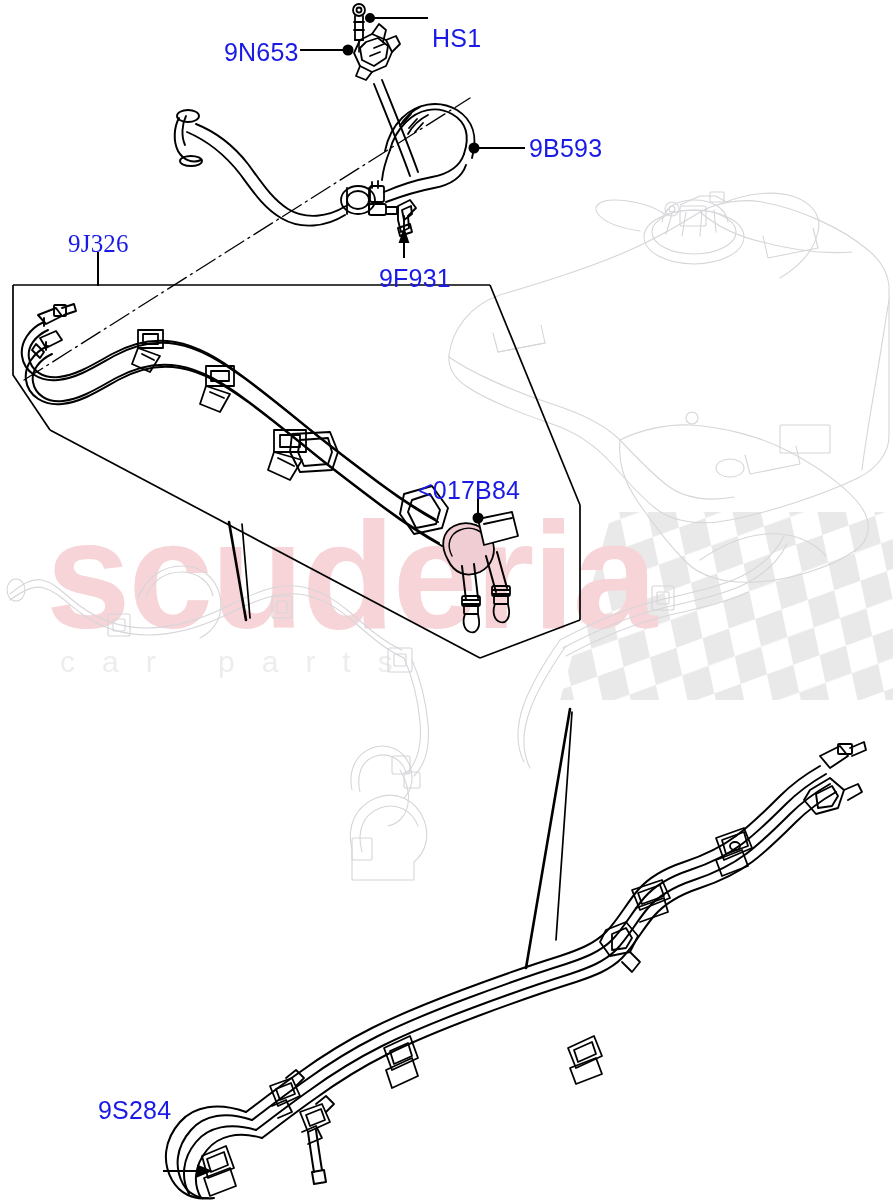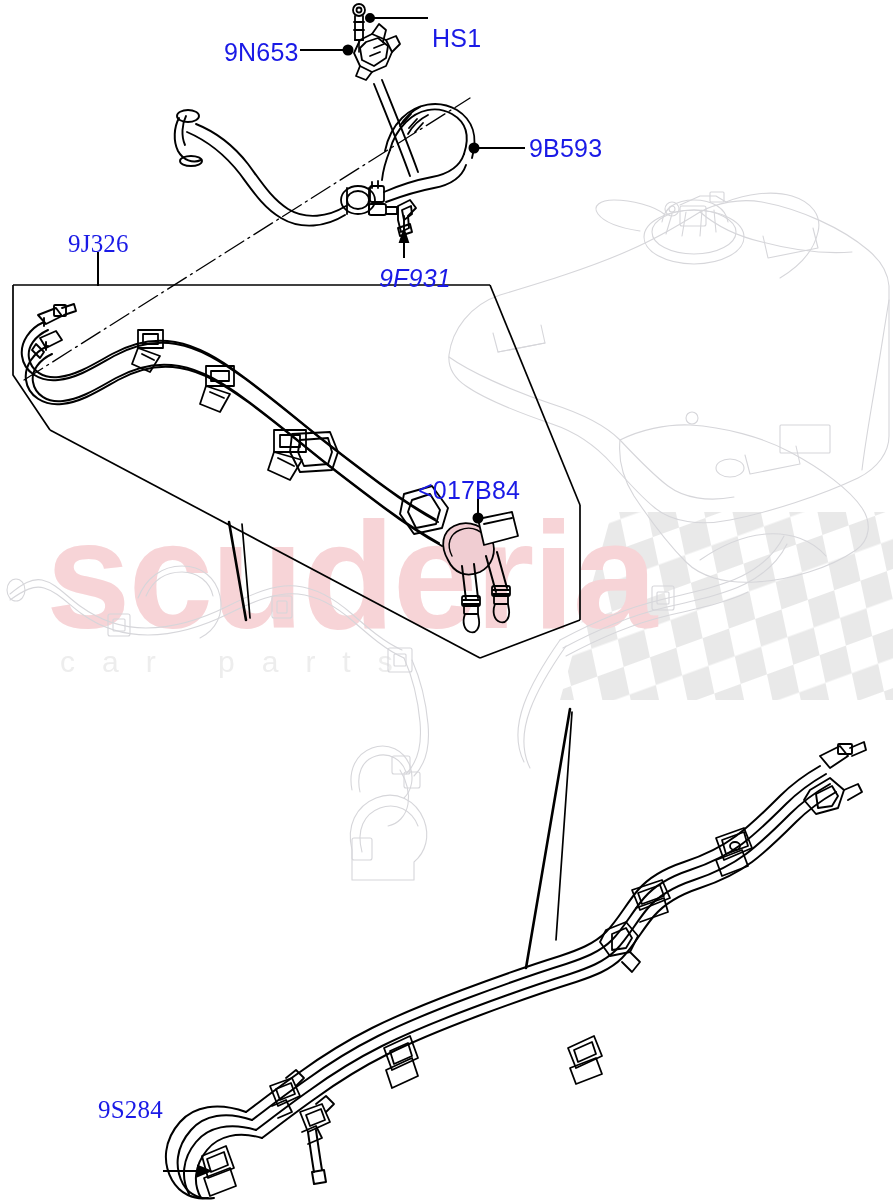--- a/index.html
+++ b/index.html
@@ -453,21 +453,21 @@
     </g>
 
   </svg>
 
   <div class="callout-label" style="left:432px; top:4px;margin-top:20px;">HS1</div>
 
   <div class="callout-label" style="left:224px; top:38px;">9N653</div>
 
   <div class="callout-label" style="left:529px; top:134px;">9B593</div>
 
-  <div class="callout-label" style="left:379px; top:264px;font-style:italic;">9F931</div>
+  <div class="callout-label" style="left:379px; top:264px;">9F931</div>
 
   <div class="callout-label" style="left:68px; top:230px;font-family:Liberation Serif, serif;">9J326</div>
 
   <div class="callout-label" style="left:418px; top:476px;">&lt;017B84</div>
 
-  <div class="callout-label" style="left:98px; top:1096px;font-family:Liberation Serif, serif;">9S284</div>
+  <div class="callout-label" style="left:98px; top:1096px;">9S284</div>
 
 </div>
 
 </body></html>

